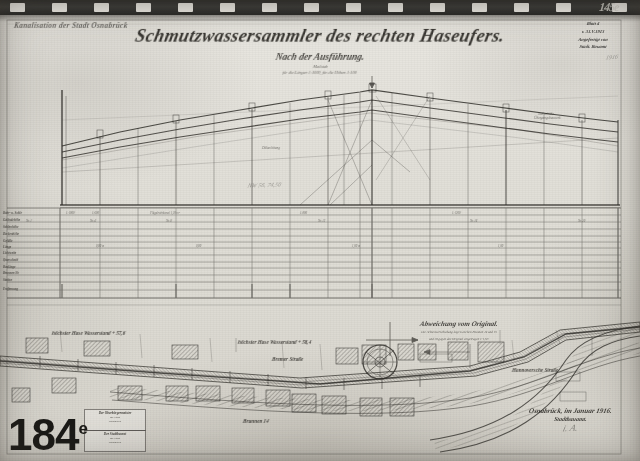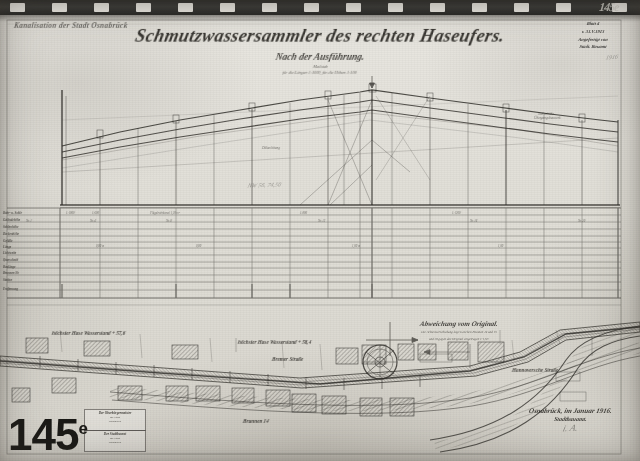--- a/index.html
+++ b/index.html
@@ -479,17 +479,17 @@
     <div class="s">und ist gegen das Original eingetragen 1:1,50.</div>
   </div>
 
   <div class="signblock blur1">
     <div class="l1">Osnabrück, im Januar 1916.</div>
     <div class="l2">Stadtbauamt.</div>
     <div class="sig">i. A.</div>
   </div>
 
   <div class="bignum">
-    <span>145</span><sup>e</sup>
+    <span>184</span><sup>e</sup>
   </div>
 
   <div class="vig"></div>
 </div>
 
 </body></html>

